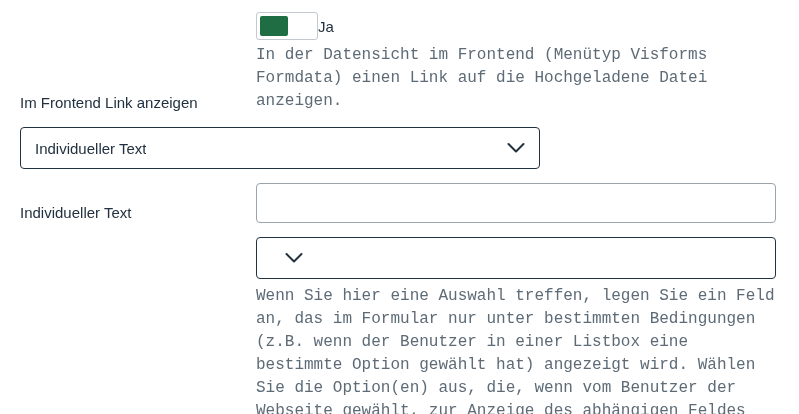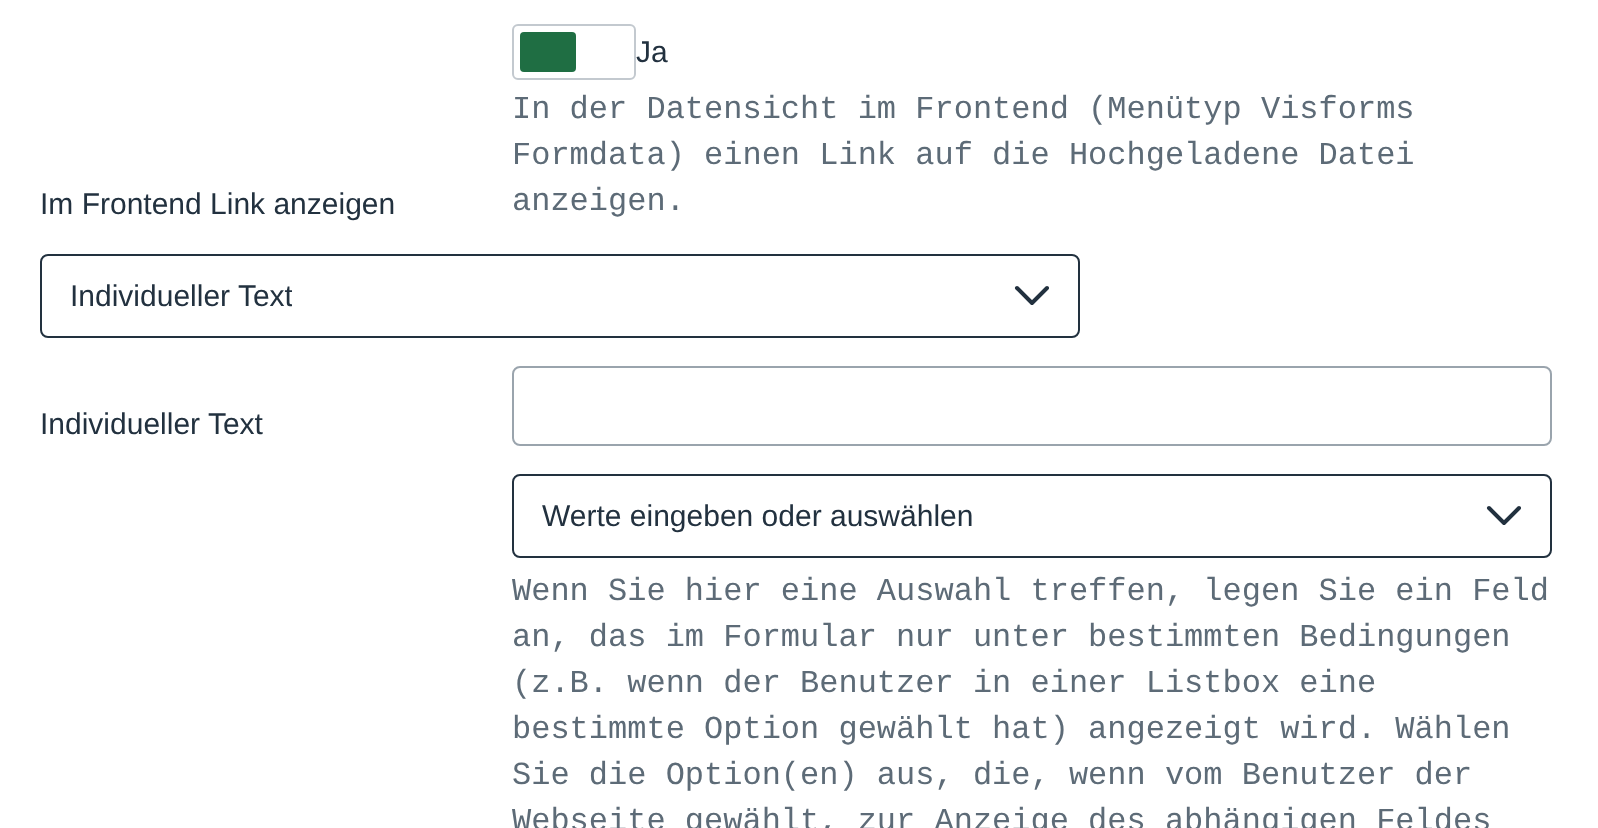--- a/index.html
+++ b/index.html
@@ -172,21 +172,20 @@
     <div class="field-label">Individueller Text</div>
     <div class="field-control">
       <input class="text-input" type="text" value="" style="">
     </div>
   </div>
 
   <div class="field-row">
     <div class="field-label">Bedingte Formular</div>
     <div class="field-control">
       <div class="select-box">
-        <span class="select-value">Werte eingeben oder auswählen</span>
         <span class="select-arrow">
           <svg width="18" height="12" viewBox="0 0 18 12" aria-hidden="true">
             <path d="M1.5 2 L9 9.5 L16.5 2" fill="none" stroke="#22313f" stroke-width="2" stroke-linecap="round" stroke-linejoin="round"></path>
           </svg>
         </span>
       </div>
       <div class="help-text wide">Wenn Sie hier eine Auswahl treffen, legen Sie ein Feld an, das im Formular nur unter bestimmten Bedingungen (z.B. wenn der Benutzer in einer Listbox eine bestimmte Option gewählt hat) angezeigt wird. Wählen Sie die Option(en) aus, die, wenn vom Benutzer der Webseite gewählt, zur Anzeige des abhängigen Feldes führen soll(en).</div>
     </div>
   </div>
 

